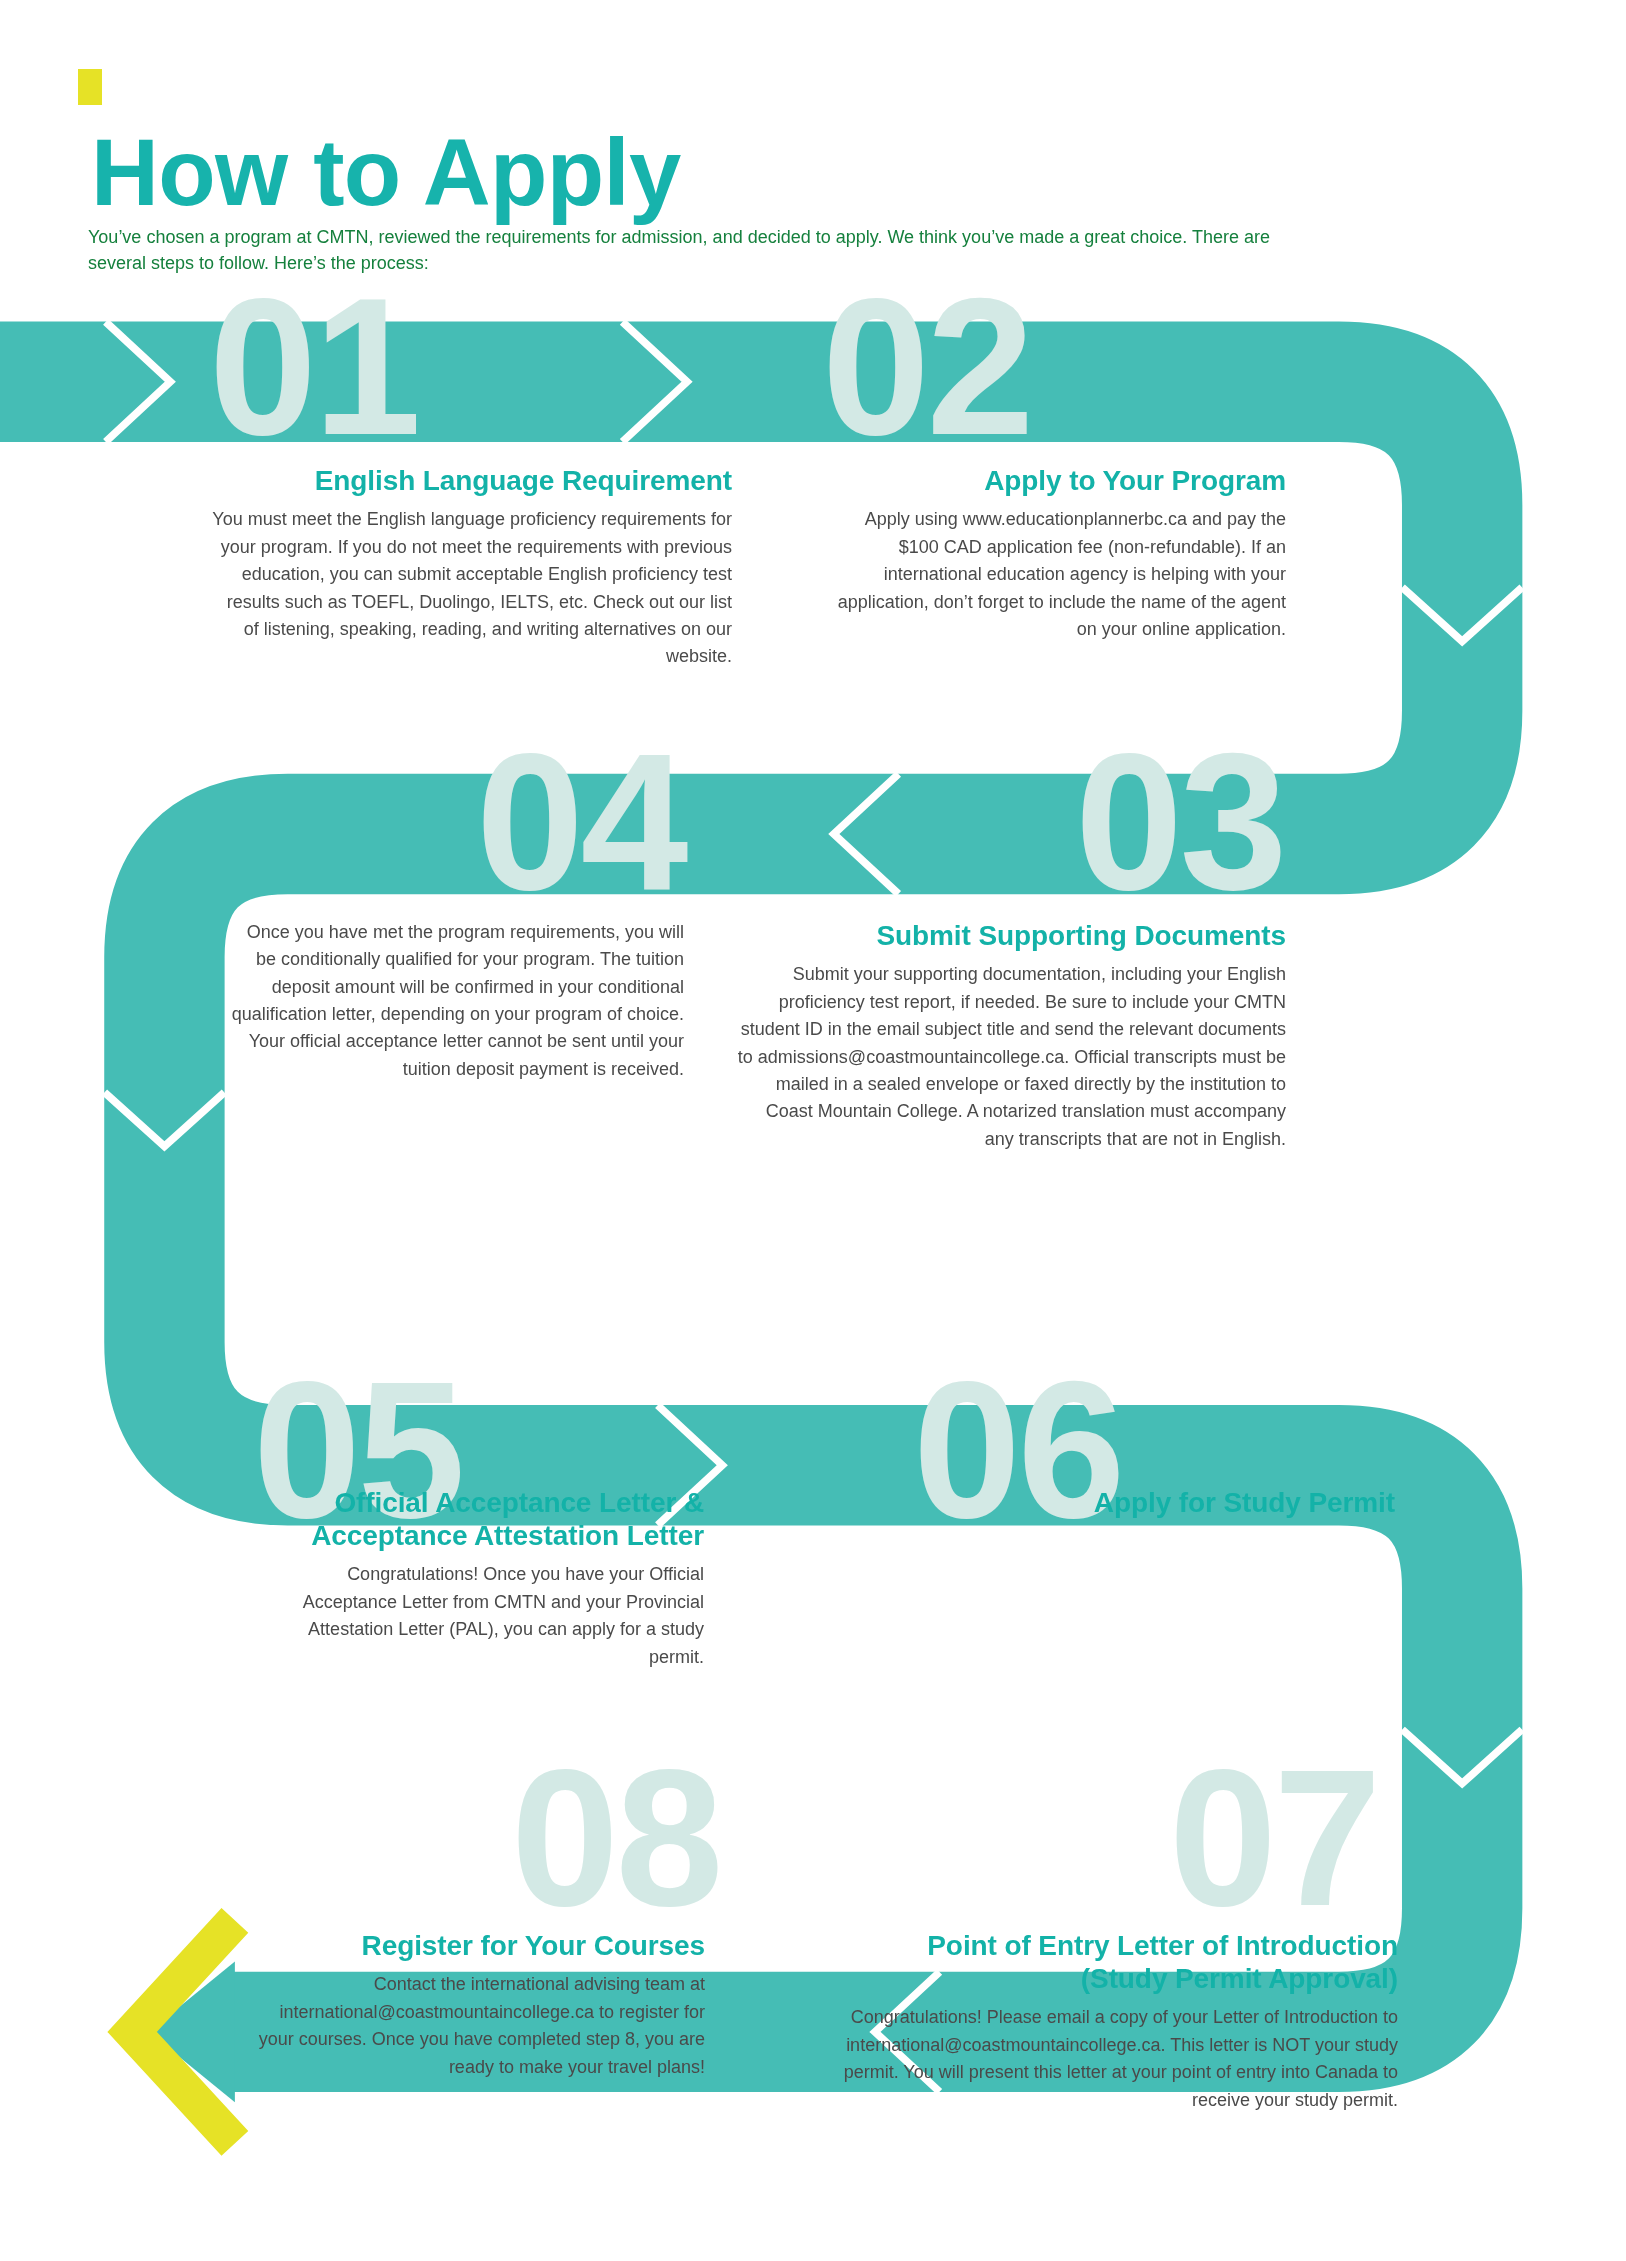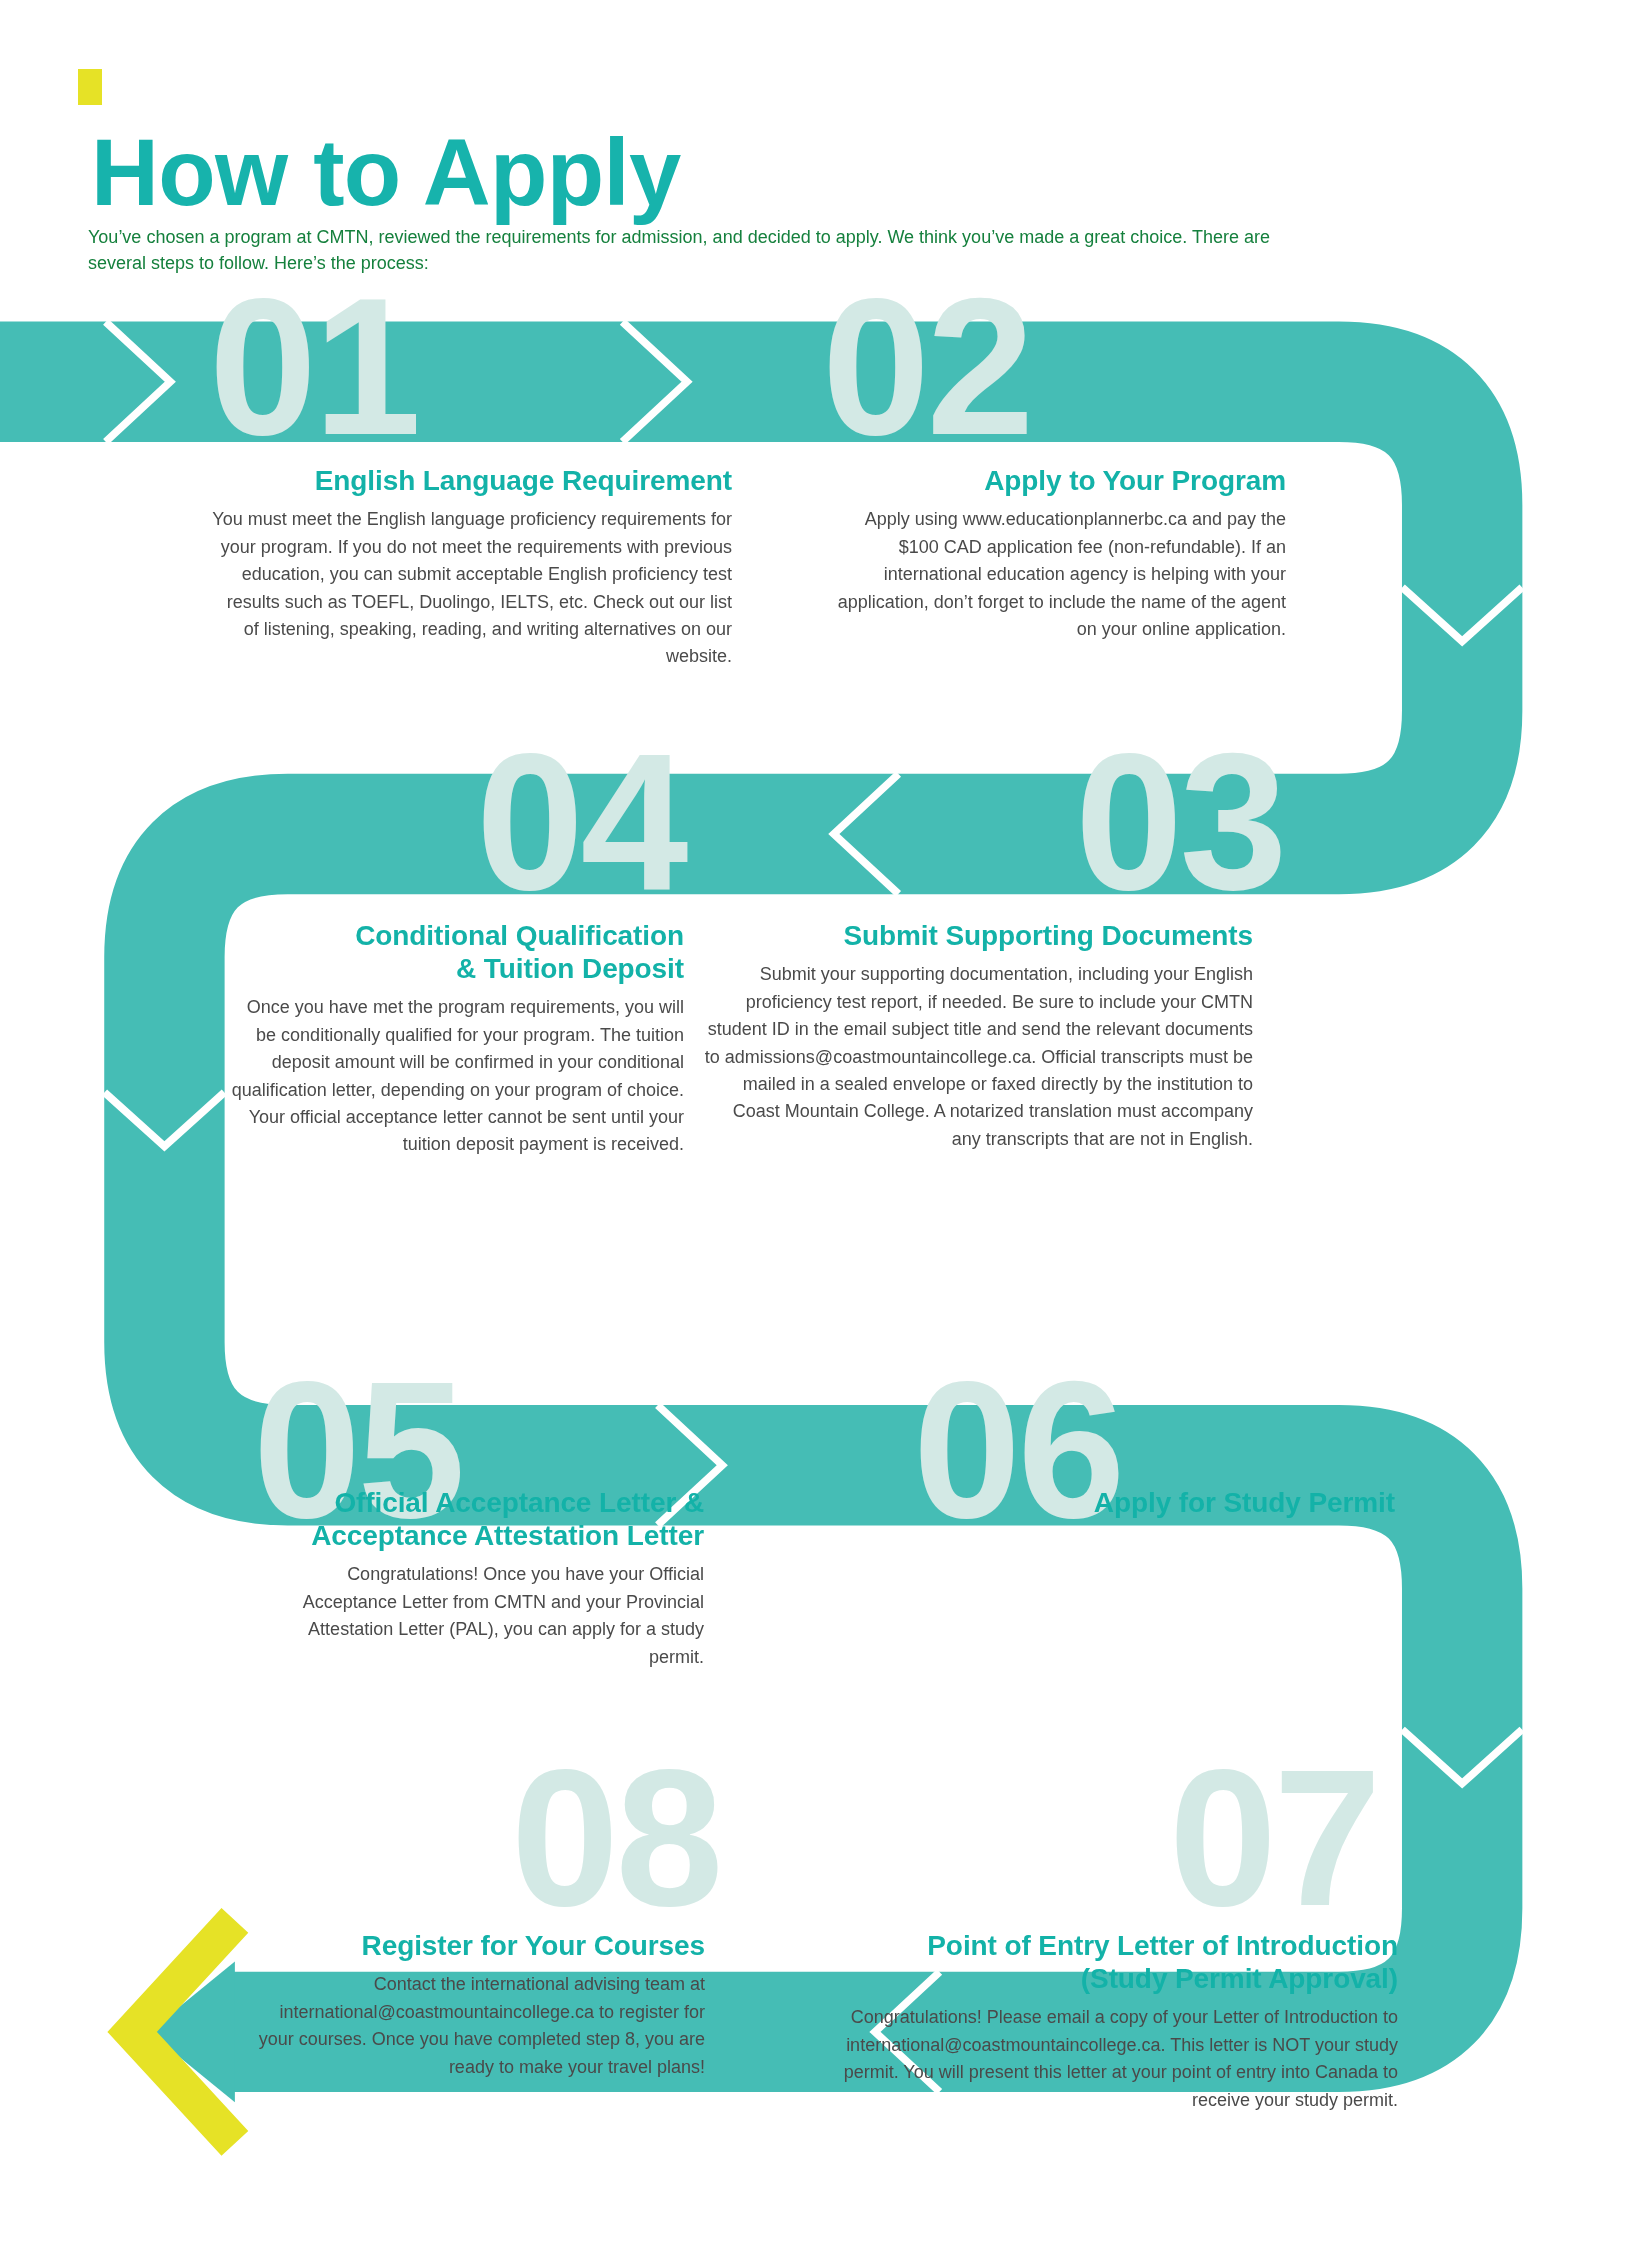--- a/index.html
+++ b/index.html
@@ -103,31 +103,27 @@
     <p>You must meet the English language proficiency requirements for your program. If you do not meet the requirements with previous education, you can submit acceptable English proficiency test results such as TOEFL, Duolingo, IELTS, etc. Check out our list of listening, speaking, reading, and writing alternatives on our website.</p>
   </div>
 
   <div class="step-num" style="left:822px;top:291px;">02</div>
   <div class="step align-left" style="left:822px;top:464px;width:464px;">
     <h3>Apply to Your Program</h3>
     <p>Apply using www.educationplannerbc.ca and pay the $100 CAD application fee (non-refundable). If an international education agency is helping with your application, don’t forget to include the name of the agent on your online application.</p>
   </div>
 
   <div class="step-num" style="left:1075px;top:746px;">03</div>
-  <div class="step align-right" style="left:704px;top:919px;width:549px;text-align:right;">
+  <div class="step align-right" style="left:737px;top:919px;width:549px;text-align:right;">
     <h3>Submit Supporting Documents</h3>
     <p>Submit your supporting documentation, including your English proficiency test report, if needed. Be sure to include your CMTN student ID in the email subject title and send the relevant documents to admissions@coastmountaincollege.ca. Official transcripts must be mailed in a sealed envelope or faxed directly by the institution to Coast Mountain College. A notarized translation must accompany any transcripts that are not in English.</p>
   </div>
 
   <div class="step-num" style="left:476px;top:746px;">04</div>
   <div class="step align-right" style="left:229px;top:919px;width:455px;">
-    <h3>
-      <span>Conditional Qualification</span><br>
-      <span>&amp; Tuition Deposit</span>
-    </h3>
     <p>Once you have met the program requirements, you will be conditionally qualified for your program. The tuition deposit amount will be confirmed in your conditional qualification letter, depending on your program of choice. Your official acceptance letter cannot be sent until your tuition deposit payment is received.</p>
   </div>
 
   <div class="step-num" style="left:253px;top:1374px;">05</div>
   <div class="step align-left" style="left:258px;top:1486px;width:446px;">
     <h3>
       <span>Official Acceptance Letter &amp;</span><br>
       <span>Acceptance Attestation Letter</span>
     </h3>
     <p>Congratulations! Once you have your Official Acceptance Letter from CMTN and your Provincial Attestation Letter (PAL), you can apply for a study permit.</p>

